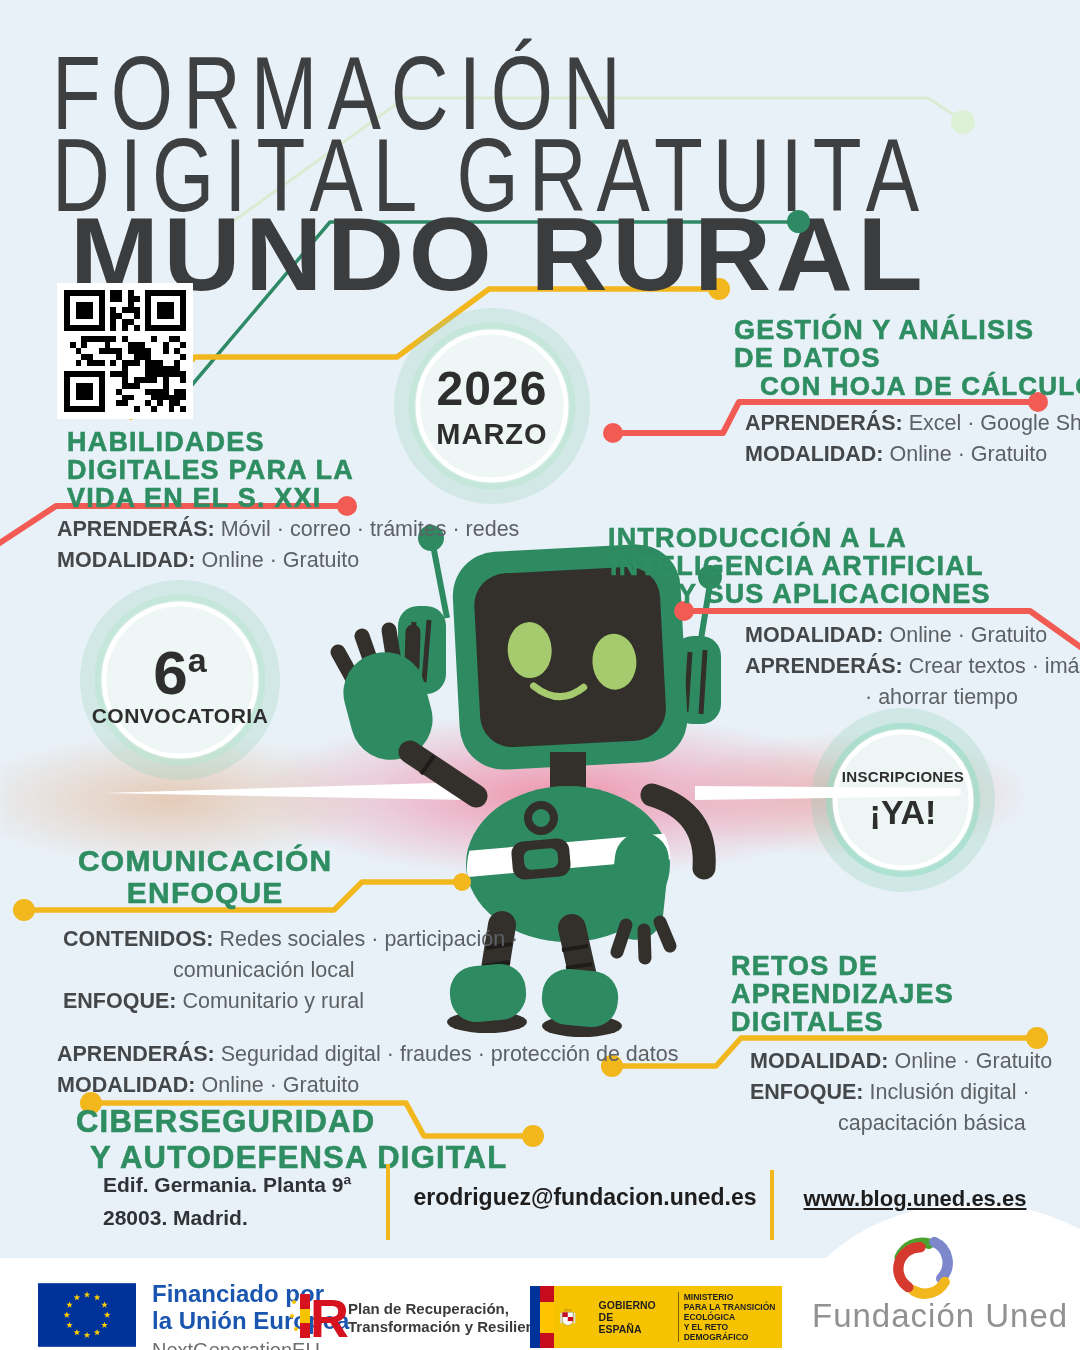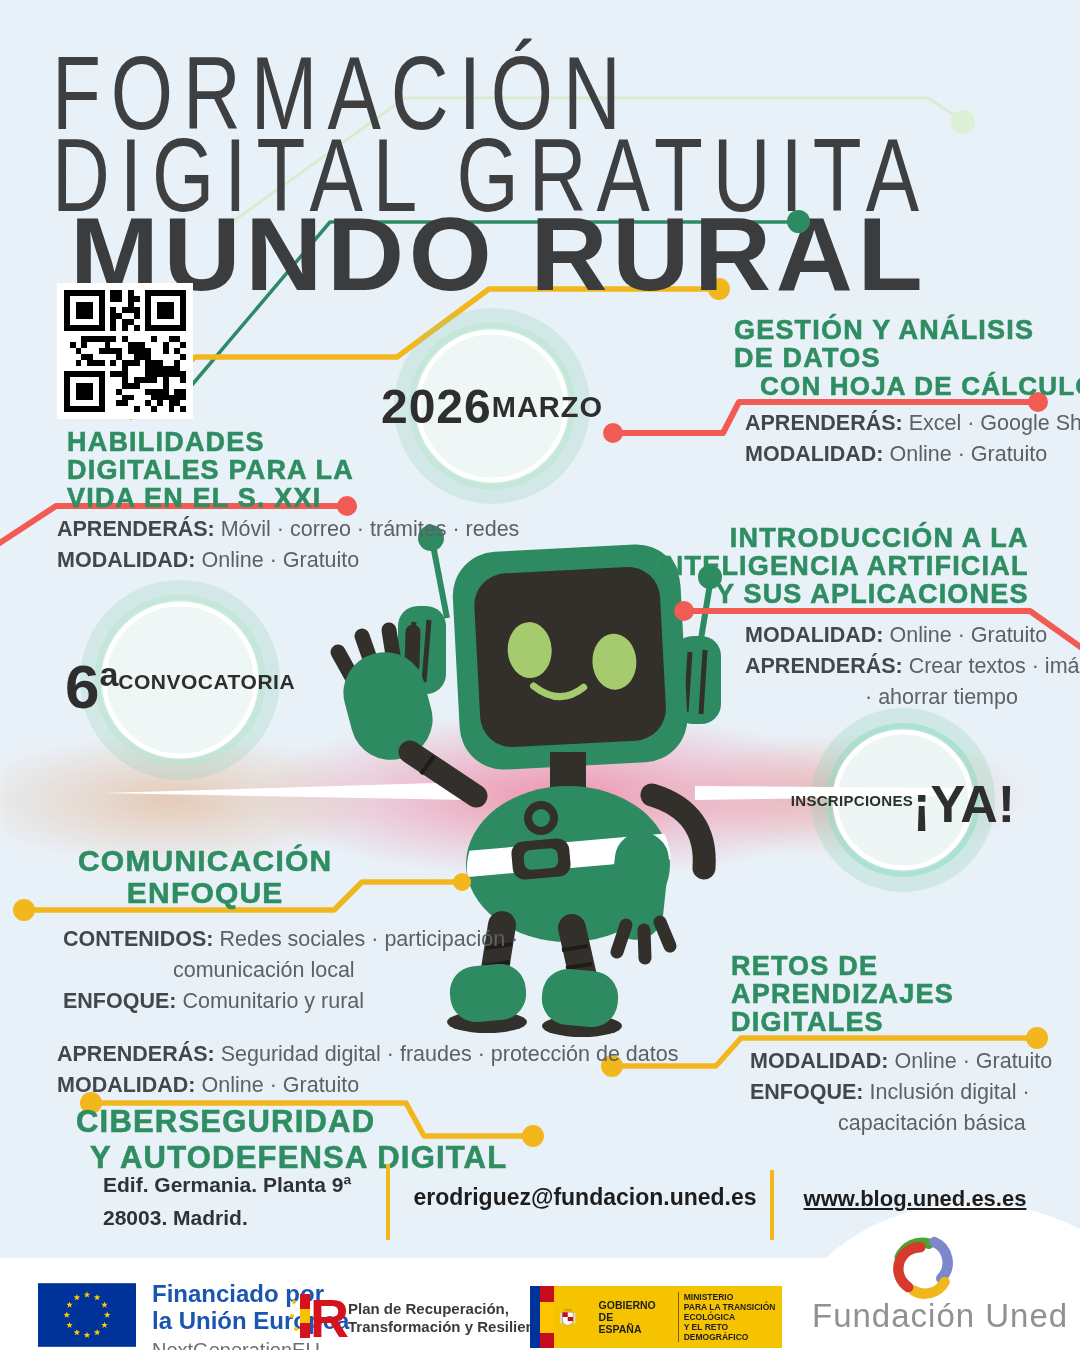--- a/index.html
+++ b/index.html
@@ -34,50 +34,50 @@
   }
   .green-dot-top{position:absolute;left:787px;top:210px;width:23px;height:23px;border-radius:50%;background:#2e8a62;z-index:3;}
   
   .qr{left:57px;top:283px;width:122px;height:122px;background:#ffffff;padding:7px;z-index:2;}
   .qr svg{display:block;width:122px;height:122px;}
   
   .gh{color:var(--green,#2f8d62);font-weight:700;font-size:27px;line-height:28px;letter-spacing:1.2px;-webkit-text-stroke:.6px currentColor;white-space:nowrap;}
   .hab-h{left:67px;top:428px;}
   .ges-h{left:734px;top:316px;}
   .ges-h .l3{margin-left:26px;font-size:26px;}
-  .ia-h{left:646px;top:524px;text-align:right;}
+  .ia-h{left:608px;top:524px;}
   .ia-h .l2{margin-left:2px;} .ia-h .l3{margin-left:70px;}
   .com-h{left:78px;top:845px;font-size:30px;line-height:32px;text-align:center;}
   .ret-h{left:731px;top:952px;}
   .cib-h{left:76px;top:1104px;font-size:31px;line-height:36px;}
   .cib-h .l2{margin-left:14px;}
   
   .details{font-size:21.5px;line-height:31px;color:#5c6165;white-space:nowrap;}
   .dl{font-weight:700;color:#43474a;}
   .hab-d{left:57px;top:514px;}
   .ges-d{left:745px;top:408px;}
   .ia-d{left:745px;top:620px;}
   .ia-d .cont{margin-left:120px;}
   .com-d{left:63px;top:924px;}
   .com-d .cont{margin-left:110px;}
   .ret-d{left:750px;top:1046px;}
   .ret-d .cont{margin-left:88px;}
   .cib-d{left:57px;top:1039px;}
   
-  .badge{display:flex;flex-direction:row;align-items:center;justify-content:center;text-align:center;color:#2e2e2e;}
+  .badge{display:flex;flex-direction:column;align-items:center;justify-content:center;text-align:center;color:#2e2e2e;}
   .date-badge{left:417px;top:331px;width:150px;height:150px;}
   .date-year{font-size:48px;font-weight:800;letter-spacing:1px;}
   .date-month{font-size:29px;font-weight:800;letter-spacing:1px;margin-top:2px;}
   .conv-badge{left:104px;top:604px;width:152px;height:152px;}
   .conv-num{font-size:62px;font-weight:800;line-height:56px;}
   .conv-num sup{font-size:34px;}
   .conv-label{font-size:21px;font-weight:800;letter-spacing:.5px;margin-top:4px;}
   .ins-badge{left:835px;top:732px;width:136px;height:136px;}
   .ins-top{font-size:15px;font-weight:800;letter-spacing:.3px;}
-  .ins-main{font-size:52px;font-weight:800;margin-top:8px;}
+  .ins-main{font-size:34px;font-weight:800;margin-top:8px;}
   
   .address{left:103px;top:1168px;font-size:21px;font-weight:700;color:#2f3338;line-height:33px;white-space:nowrap;}
   .email{left:400px;top:1184px;width:370px;text-align:center;font-size:23px;font-weight:700;color:#1d1d1d;}
   .website{left:790px;top:1186px;width:250px;text-align:center;font-size:22px;font-weight:800;color:#1d1d1d;text-decoration:underline;}
   .vdiv{position:absolute;width:4px;background:var(--yellow,#f2b71c);z-index:2;}
   .vd1{left:386px;top:1164px;height:76px;}
   .vd2{left:770px;top:1170px;height:70px;}
   
   .eu-flag{left:38px;top:1283px;width:98px;height:64px;z-index:2;}
   .eu-text{left:152px;top:1280px;z-index:2;line-height:27px;white-space:nowrap;}

